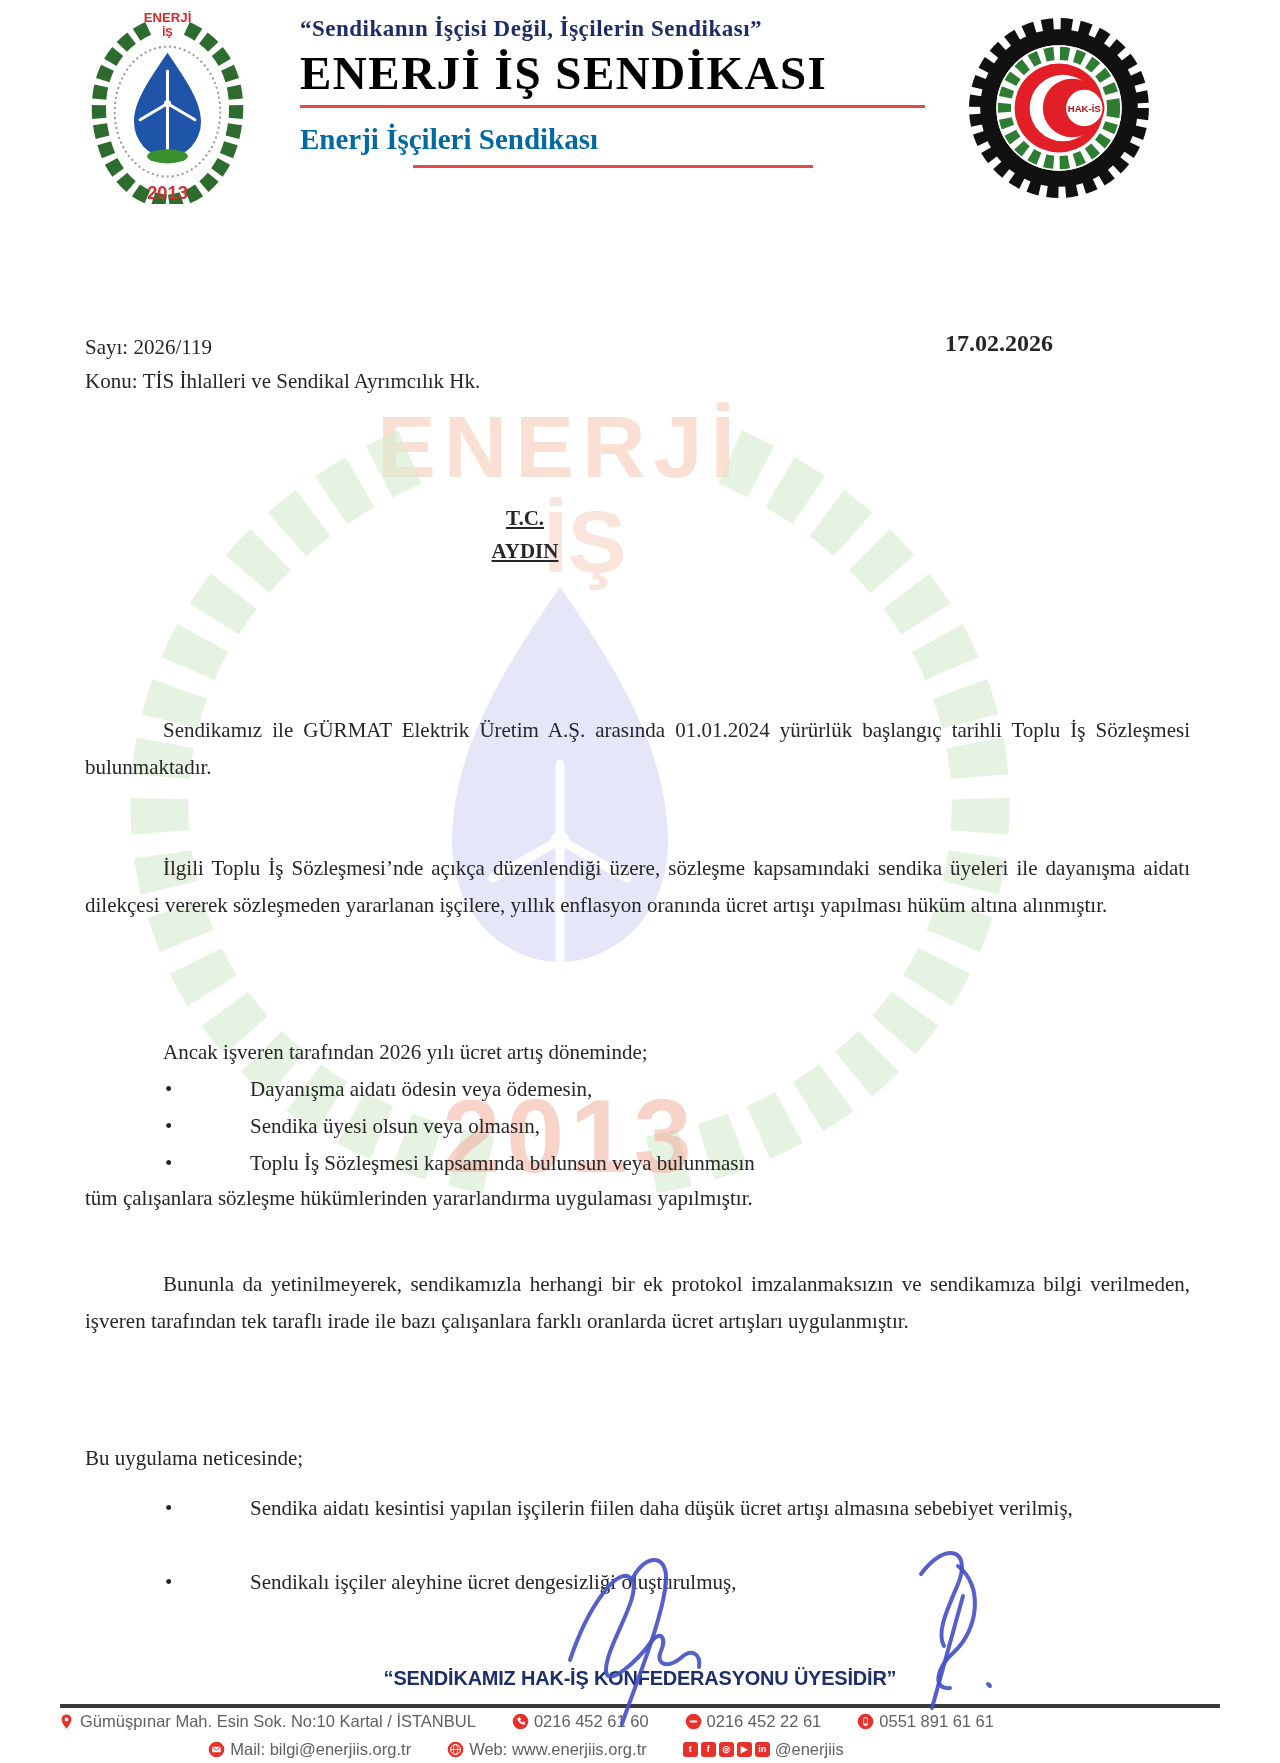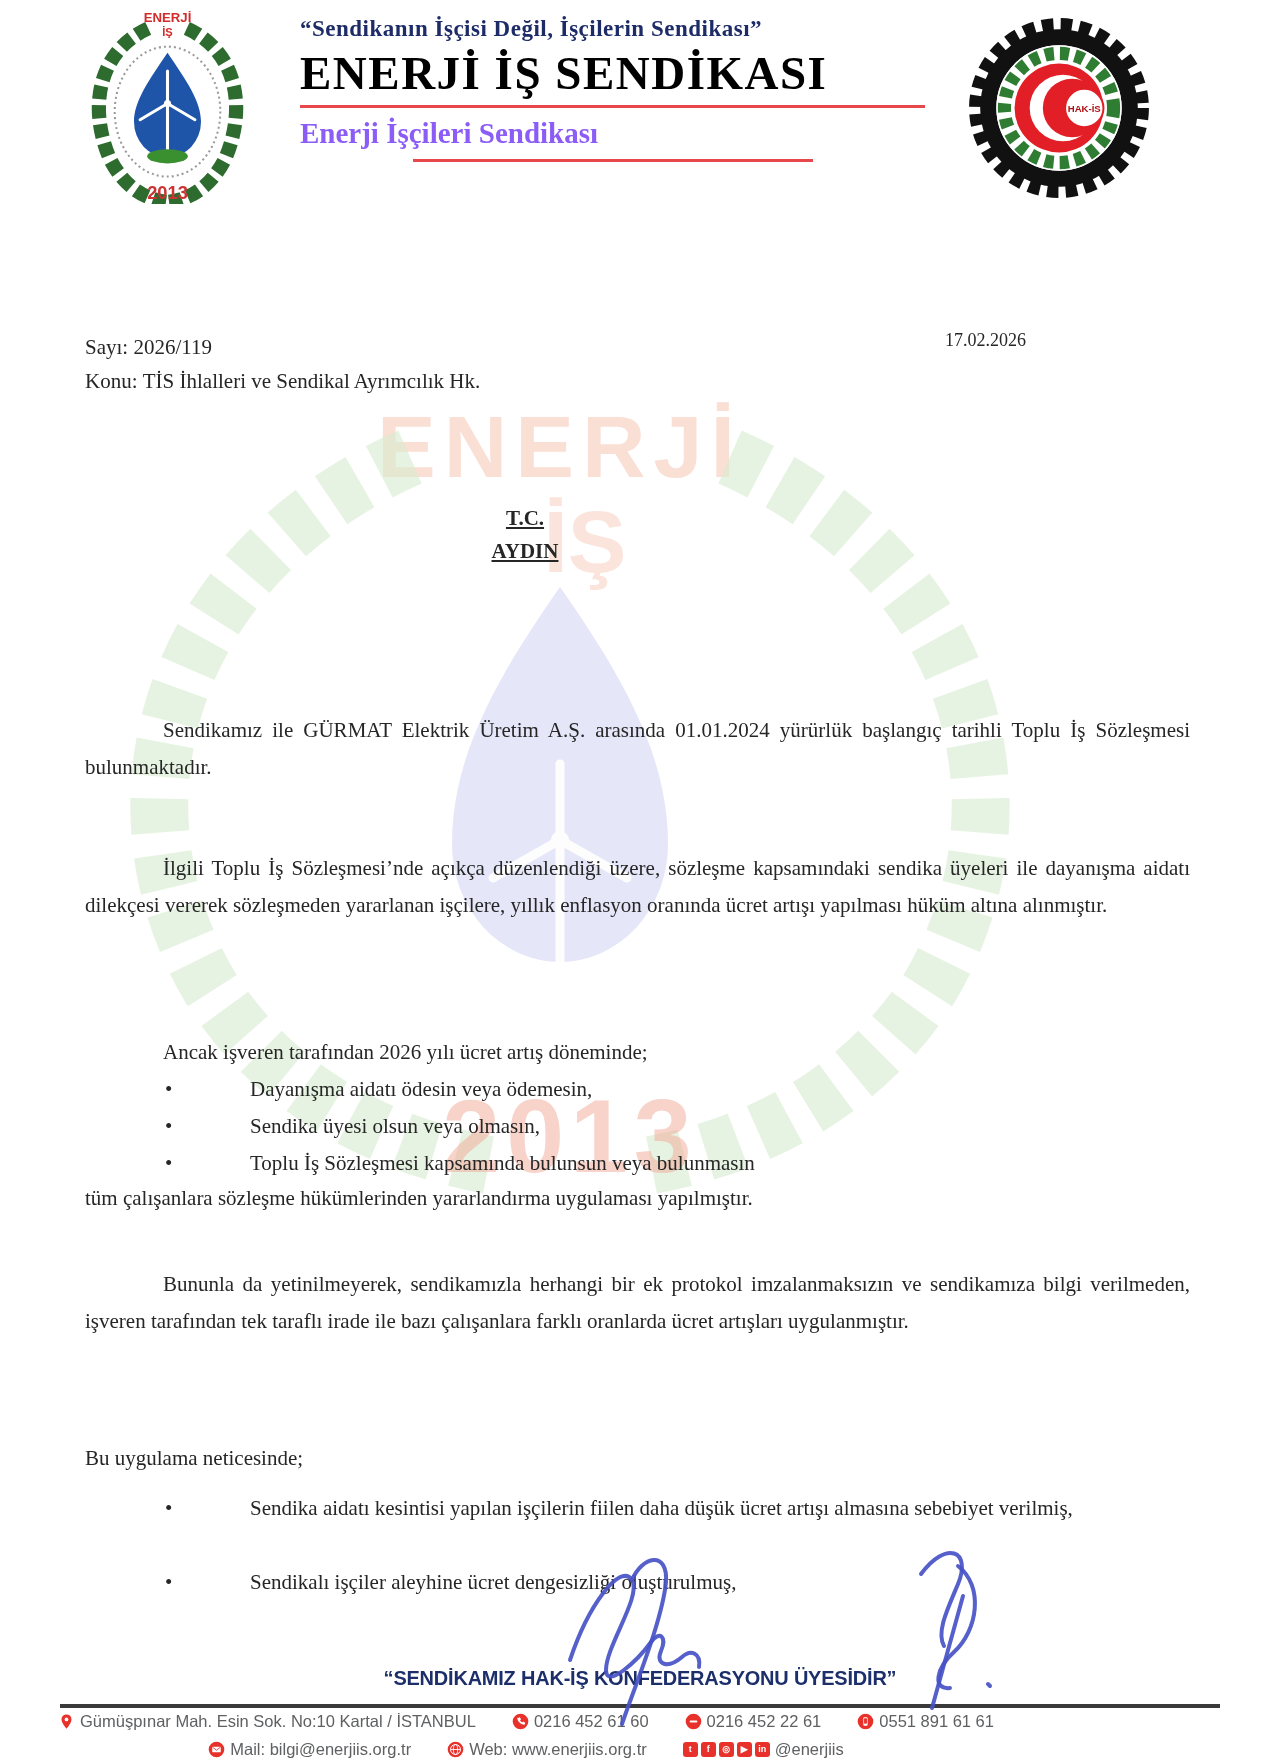--- a/index.html
+++ b/index.html
@@ -4,26 +4,26 @@
 <style>
   html,body{margin:0;padding:0;background:#fff;}
   .page{position:relative;width:1280px;height:1763px;background:#fff;overflow:hidden;
         font-family:"Liberation Serif",serif;color:#262626;}
   .abs{position:absolute;}
   
   .hdr-center{left:300px;top:16px;width:625px;z-index:2;}
   .slogan{font-size:23px;font-weight:bold;color:#1d2b67;letter-spacing:.5px;}
   .main-title{font-size:47px;font-weight:bold;color:#000000;letter-spacing:1.5px;margin-top:4px;}
   .rule-red{height:3px;background:#e8474b;margin-top:5px;}
-  .subtitle{font-size:29px;font-weight:bold;color:#8b5cf6;margin-top:9px;font-family:Liberation Serif, serif;}
+  .subtitle{font-size:29px;font-weight:bold;color:#0369a1;margin-top:15px;font-family:Liberation Serif, serif;}
   .rule-red.narrow{width:64%;margin:9px auto 0;}
   
   .meta{left:85px;top:330px;font-size:21px;line-height:34px;z-index:2;}
   .meta b{font-weight:normal;}
-  .date{top:330px;left:945px;font-size:18px;font-weight:normal;z-index:2;}
+  .date{top:330px;left:945px;font-size:24px;font-weight:bold;z-index:2;}
   
   .recipient{left:85px;top:502px;width:880px;text-align:center;font-size:21px;
              font-weight:bold;line-height:33px;z-index:2;text-decoration:underline;}
   
   .para{left:85px;width:1105px;font-size:21px;line-height:37px;text-align:justify;z-index:2;}
   .indent{text-indent:78px;}
   .li-wrap{text-indent:80px;}
   .bullet-dot{display:inline-block;width:85px;text-indent:0;}
   
   .sig{z-index:3;}

